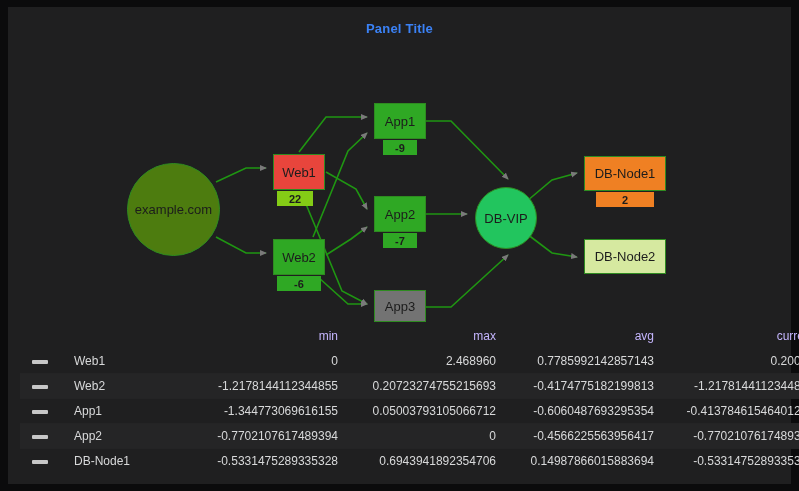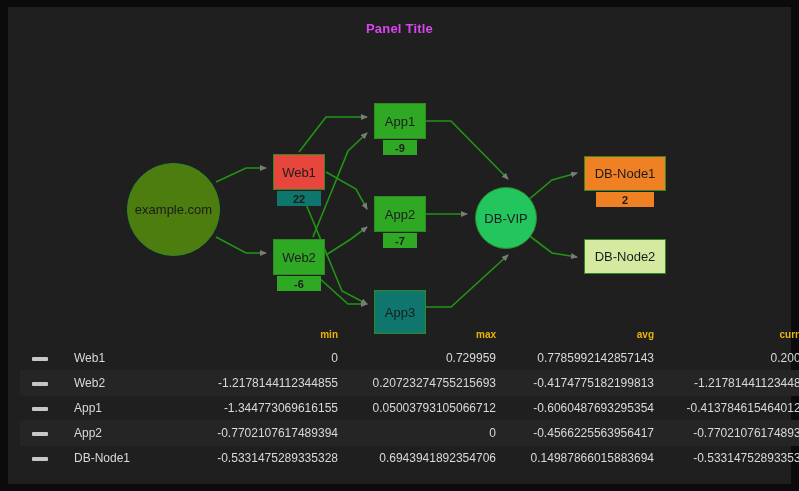--- a/index.html
+++ b/index.html
@@ -25,21 +25,21 @@
     background: #1f1f20;
     box-sizing: border-box;
   }
 
   .panel-title {
     position: absolute;
     left: 0;
     top: 14px;
     width: 100%;
     text-align: center;
-    color: #d946ef;
+    color: #3b82f6;
     font-size: 13px;
     font-weight: bold;
     letter-spacing: .2px;
   }
 
   
   .diagram {
     position: absolute;
     left: 0;
     top: 34px;
@@ -79,25 +79,25 @@
     top: 318px;
     width: 759px;
     font-size: 12px;
   }
   .legend table {
     border-collapse: collapse;
     width: 100%;
     table-layout: fixed;
   }
   .legend th {
-    color: #eab308;
-    font-weight: bold;
+    color: #c4b5fd;
+    font-weight: normal;
     text-align: right;
     padding: 4px 6px 6px 6px;
-    font-size: 10px;
+    font-size: 12px;
   }
   .legend th.c-name { text-align: left; }
   .legend td {
     color: #d8d9da;
     text-align: right;
     padding: 5px 6px;
     font-size: 12px;
     white-space: nowrap;
   }
   .legend td.c-name {
@@ -150,34 +150,34 @@
           <path d="M 519 193 L 544 212 L 569 216" stroke="#1f9612" stroke-width="1.6" fill="none" marker-end="url(#arrowhead)"></path>
         </g>
     </svg>
     <div id="node-layer">
         <div class="node-circle" style="left: 119px; top: 122px; width: 93px; height: 93px; background: #4d7c0f; border-color: rgb(46, 139, 32);">
           <span>example.com</span>
         </div>
         <div class="node-box" style="left: 265px; top: 113px; width: 52px; height: 36px; background: rgb(232, 69, 60); border-color: rgb(46, 139, 32);">
           <span>Web1</span>
         </div>
-        <div class="node-badge" style="left: 269px; top: 150px; width: 44px; background: #0f766e;">22</div>
+        <div class="node-badge" style="left: 269px; top: 150px; width: 36px; background: #84cc16;">22</div>
         <div class="node-box" style="left: 265px; top: 198px; width: 52px; height: 36px; background: rgb(47, 168, 36); border-color: rgb(46, 139, 32);">
           <span>Web2</span>
         </div>
         <div class="node-badge" style="left: 269px; top: 235px; width: 44px; background: rgb(47, 168, 36);">-6</div>
         <div class="node-box" style="left: 366px; top: 62px; width: 52px; height: 36px; background: rgb(47, 168, 36); border-color: rgb(46, 139, 32);">
           <span>App1</span>
         </div>
         <div class="node-badge" style="left: 375px; top: 99px; width: 34px; background: rgb(47, 168, 36);">-9</div>
         <div class="node-box" style="left: 366px; top: 155px; width: 52px; height: 36px; background: rgb(47, 168, 36); border-color: rgb(46, 139, 32);">
           <span>App2</span>
         </div>
         <div class="node-badge" style="left: 375px; top: 192px; width: 34px; background: rgb(47, 168, 36);">-7</div>
-        <div class="node-box" style="left: 366px; top: 249px; width: 52px; height: 44px; background: #0f766e; border-color: rgb(46, 139, 32); align-items: center;">
+        <div class="node-box" style="left: 366px; top: 249px; width: 52px; height: 32px; background: #737373; border-color: rgb(46, 139, 32); align-items: center;">
           <span>App3</span>
         </div>
         <div class="node-circle" style="left: 467px; top: 146px; width: 62px; height: 62px; background: #22c55e; border-color: rgb(46, 139, 32);">
           <span>DB-VIP</span>
         </div>
         <div class="node-box" style="left: 576px; top: 115px; width: 82px; height: 35px; background: rgb(239, 128, 35); border-color: rgb(46, 139, 32);">
           <span>DB-Node1</span>
         </div>
         <div class="node-badge" style="left: 588px; top: 151px; width: 58px; background: rgb(239, 128, 35);">2</div>
         <div class="node-box" style="left: 576px; top: 198px; width: 82px; height: 35px; background: rgb(214, 233, 160); border-color: rgb(46, 139, 32);">
@@ -204,21 +204,21 @@
           <th>max</th>
           <th>avg</th>
           <th>current</th>
         </tr>
       </thead>
       <tbody id="legend-body">
           <tr>
             <td><span class="series-swatch"></span></td>
             <td class="c-name">Web1</td>
             <td>0</td>
-            <td>0.729959</td>
+            <td>2.468960</td>
             <td>0.7785992142857143</td>
             <td>0.20001</td>
           </tr>
           <tr class="alt">
             <td><span class="series-swatch"></span></td>
             <td class="c-name">Web2</td>
             <td>-1.2178144112344855</td>
             <td>0.20723274755215693</td>
             <td>-0.4174775182199813</td>
             <td>-1.2178144112344855</td>

